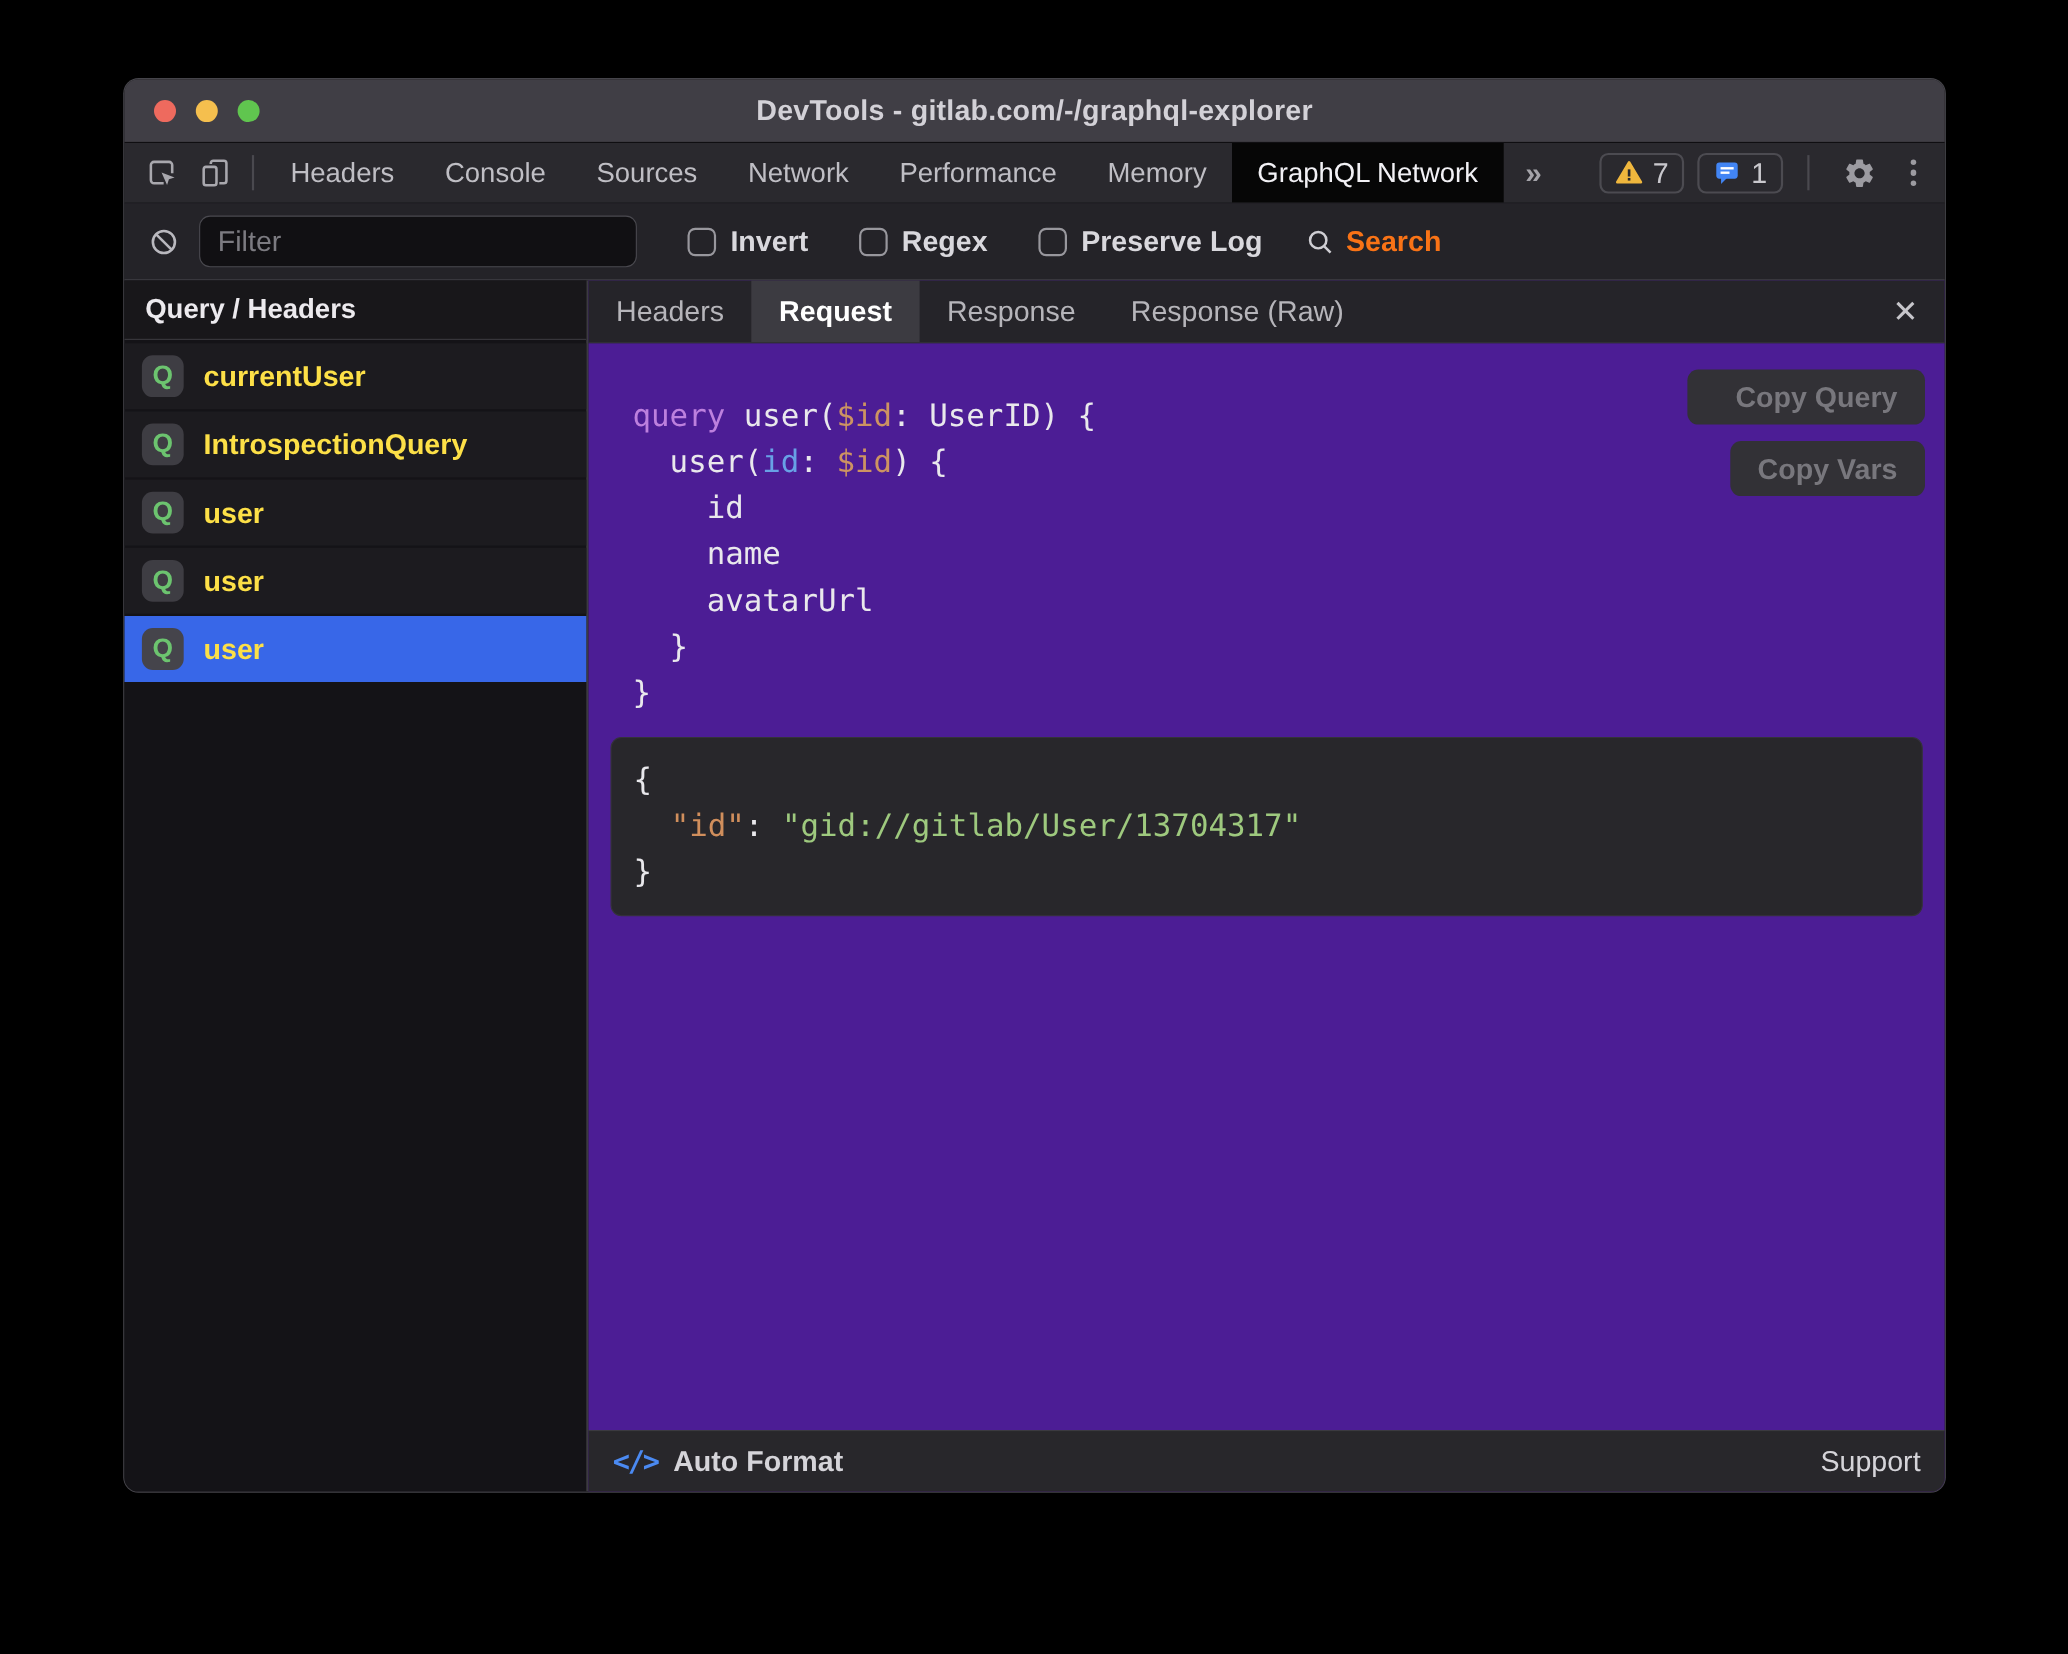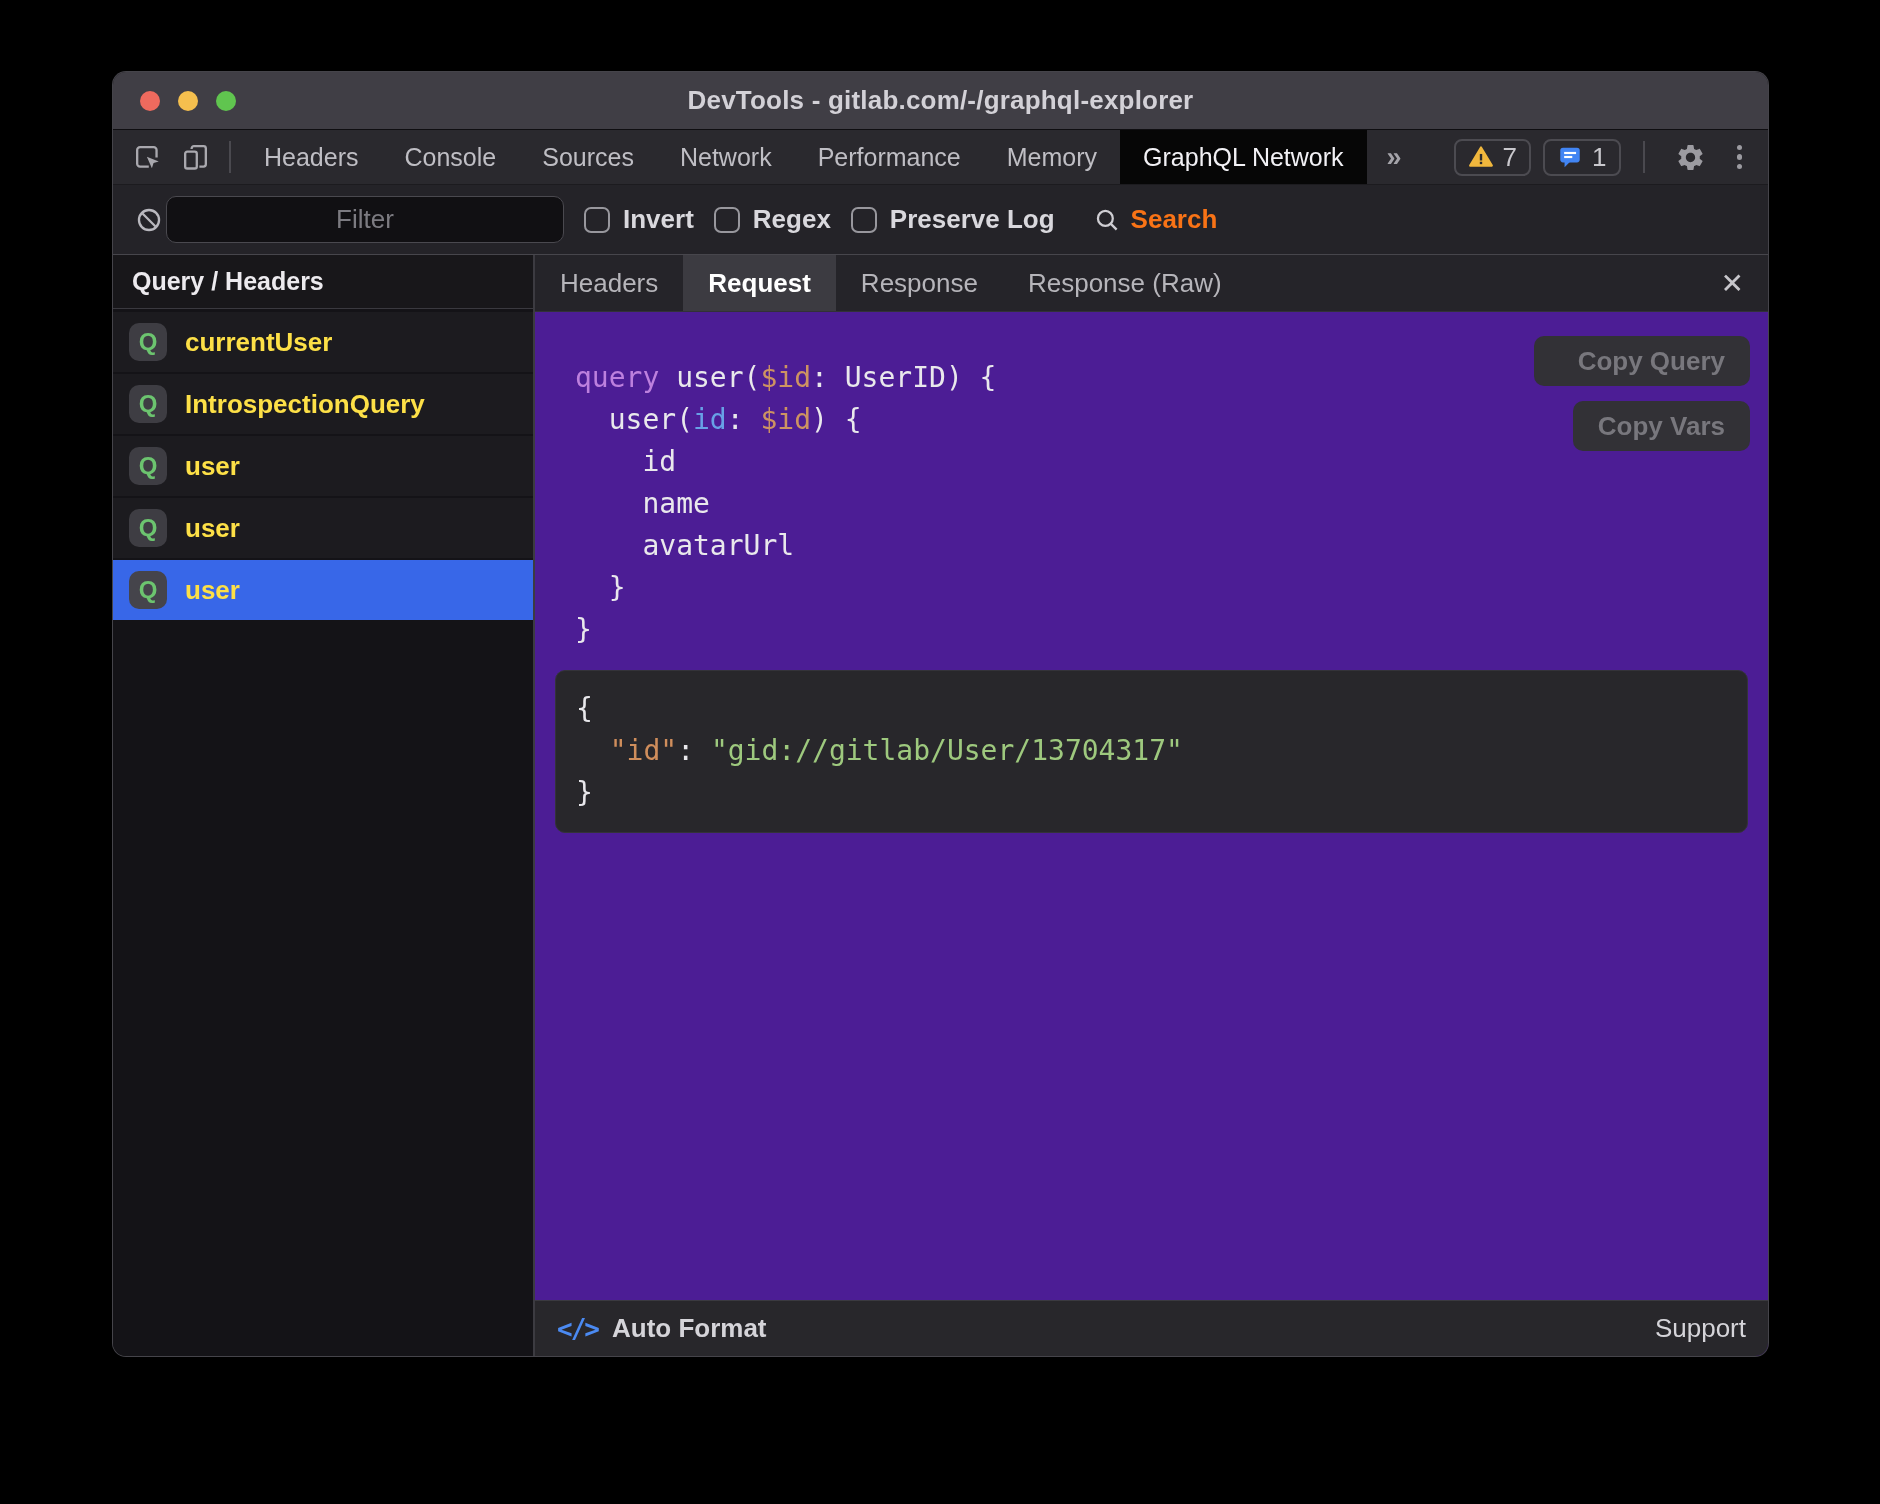--- a/index.html
+++ b/index.html
@@ -43,26 +43,26 @@
   .count-badge svg{ width:26px; height:26px; }
   .gear-btn svg{ width:31px; height:31px; }
   .kebab{ display:flex; flex-direction:column; gap:4px; padding:0 10px; }
   .kebab i{ width:5.5px; height:5.5px; border-radius:50%; background:#9c9ba1; }
 
   
   .filterbar{ height:70px; flex:0 0 70px; background:#242328; display:flex; align-items:center;
               padding-left:19px; border-bottom:1px solid #47464c; }
   .block-btn{ width:34px; display:flex; align-items:center; justify-content:center; }
   .block-btn svg{ width:28px; height:28px; }
-  .filter-input{ width:398px; height:47px; border-radius:10px; background:#111013;
+  .filter-input{ margin-left:15px; width:398px; height:47px; border-radius:10px; background:#111013;
                  border:1.5px solid #4a494f; outline:none; color:#ddddе2; padding:0 16px;
-                 font-size:26px; font-family:"Liberation Sans", sans-serif;text-align:center; }
+                 font-size:26px; font-family:"Liberation Sans", sans-serif; }
   .filter-input::placeholder{ color:#7c7b81; }
   .checks{ display:flex; align-items:center; }
-  .check-group{ display:flex; align-items:center; margin-left:20px; }
+  .check-group{ display:flex; align-items:center; margin-left:46px; }
   .checkbox{ width:26px; height:26px; border:2.5px solid #98979d; border-radius:7px; }
   .check-label{ margin-left:13px; font-size:26px; font-weight:700; color:#d9d8dd; white-space:nowrap; }
   .search-group{ display:flex; align-items:center; margin-left:38px; }
   .search-group svg{ width:27px; height:27px; }
   .search-label{ margin-left:11px; font-size:26px; font-weight:700; color:#f97316; }
 
   
   .main{ flex:1; display:flex; min-height:0; }
 
   .sidebar{ width:422px; flex:0 0 422px; background:#141317; border-right:2px solid #3c3b41;

